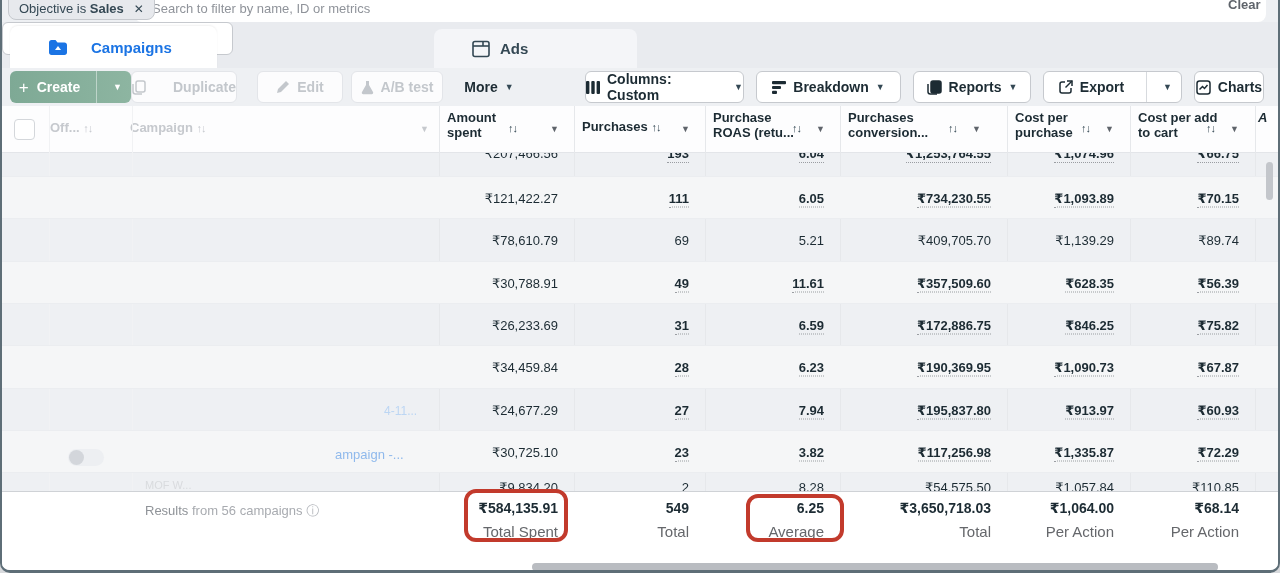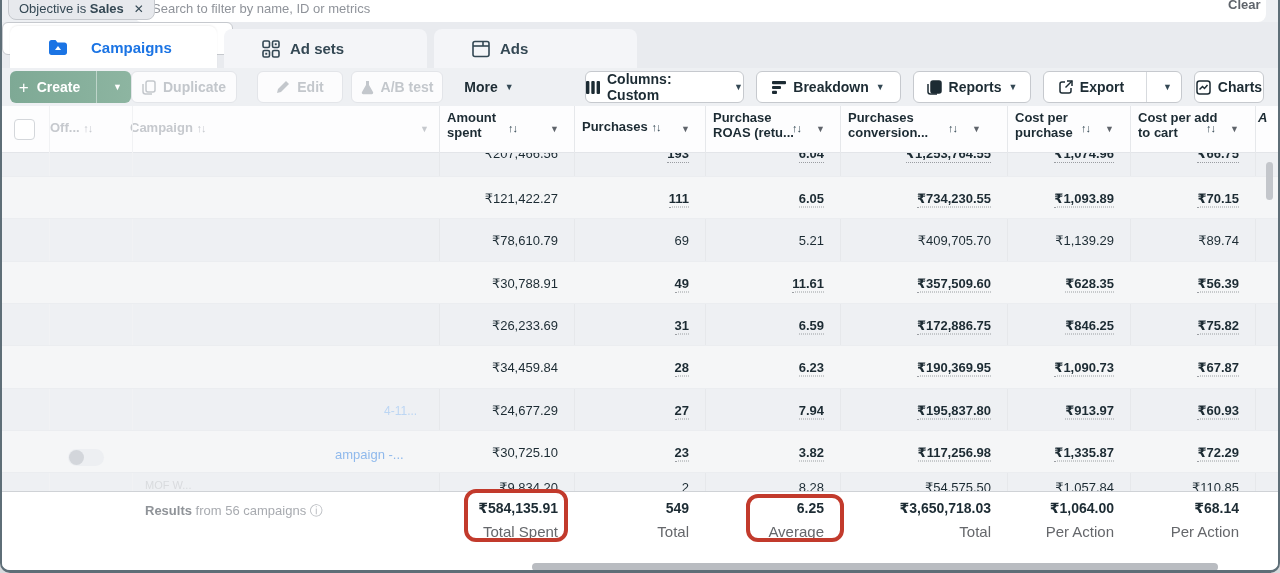--- a/index.html
+++ b/index.html
@@ -57,21 +57,21 @@
   .cell{ position:absolute; top:50%; transform:translateY(-50%); font-size:13px; color:#1c2b33;}
   .u .cell:not(.c0) span{ border-bottom:1px dotted #9a9da2; padding-bottom:1px;font-weight:bold;}
   .clip{ overflow:hidden; }
   .clip .cell{ top:auto; transform:none; }
   .c0{ right:724px;} .c1{ right:593px;} .c2{ right:458px;} .c3{ right:291px;} .c4{ right:168px;} .c5{ right:43px;}
 
   .totals{ left:0; top:491px; width:1280px; height:65px; background:#fff; border-top:1px solid #cfd2d6;}
   .tval{ position:absolute; top:8px; font-size:14px; font-weight:700; color:#1c2b33;}
   .tlab{ position:absolute; top:31px; font-size:15px; color:#65676b;}
   .results{ position:absolute; left:143px; top:10px; font-size:13px; color:#a8abb0;}
-  .results b{ color:#8f9398; font-weight:700;}
+  .results b{ color:#8f9398; font-weight:400;}
   .info{ color:#b5b8bd; font-size:13px;}
 
   .redbox{ position:absolute; border:4px solid #c23a2c; border-radius:12px; z-index:40; background:transparent;}
   .vthumb{ left:1264px; top:162px; width:7px; height:38px; background:#c3c6cb; border-radius:4px;}
   .hthumb{ left:530px; top:563px; width:686px; height:8px; background:#b9bcc1; border-radius:4px;}
   .bottomstrip{ left:0; top:556px; width:1280px; height:17px; background:#fff;}
 
   .faint-toggle{ left:66px; top:449px; width:36px; height:17px; background:#edeff2; border-radius:9px;}
   .faint-knob{ position:absolute; left:1px; top:1px; width:15px; height:15px; background:#d3d6db; border-radius:50%;}
   .frag-blue{ color:#8fb9ec; font-size:13px;}
@@ -95,33 +95,20 @@
   <div class="abs tabsrow">
     <div class="tab tab-active">
       <span>
         <svg width="20" height="17" viewBox="0 0 20 17">
             <path d="M1 3.5C1 2.1 2.1 1 3.5 1h4l2 2.5h7C17.9 3.5 19 4.6 19 6v7.5c0 1.4-1.1 2.5-2.5 2.5h-13C2.1 16 1 14.9 1 13.5z" fill="#1b74e4"></path>
             <path d="M10 7l3 4H7z" fill="#fff"></path>
           </svg>
       </span>
       <span class="tlabel">Campaigns</span>
     </div>
-    <div class="tab tab-idle" style="left:222px;width:203px;">
-      <span>
-        <svg width="18" height="18" viewBox="0 0 18 18" fill="none" stroke="#344854" stroke-width="1.6">
-            <rect x="1" y="1" width="6.5" height="6.5" rx="1.5"></rect>
-            <rect x="10.5" y="1" width="6.5" height="6.5" rx="1.5"></rect>
-            <rect x="1" y="10.5" width="6.5" height="6.5" rx="1.5"></rect>
-            <rect x="10.5" y="10.5" width="6.5" height="6.5" rx="1.5"></rect>
-            <rect x="12.8" y="3.3" width="1.9" height="1.9" fill="#344854" stroke="none"></rect>
-            <rect x="3.3" y="12.8" width="1.9" height="1.9" fill="#344854" stroke="none"></rect>
-          </svg>
-      </span>
-      <span class="tlabel">Ad sets</span>
-    </div>
     <div class="tab tab-idle" style="left:432px;width:203px;">
       <span>
         <svg width="18" height="18" viewBox="0 0 18 18" fill="none" stroke="#344854" stroke-width="1.6">
             <rect x="1" y="1.5" width="16" height="15" rx="2"></rect>
             <line x1="1" y1="6" x2="17" y2="6"></line>
             <line x1="11" y1="1.5" x2="11" y2="6"></line>
           </svg>
       </span>
       <span class="tlabel">Ads</span>
     </div>
@@ -142,21 +129,21 @@
 
   <div class="abs toolbar">
     <div class="btn create">
       <span class="main">
           <span class="plus">+</span>
           <span>Create</span>
         </span>
       <span class="sep"></span>
       <span class="arr">▼</span>
     </div>
-    <div class="btn btn-disabled" style="left:129px;width:106px;">
+    <div class="btn btn-disabled" style="left:129px;width:106px;justify-content:space-between;">
       <span>
           <svg width="14" height="15" viewBox="0 0 14 15" fill="none" stroke="#c3c7cc" stroke-width="1.5">
             <rect x="4" y="1" width="9" height="11" rx="2"></rect>
             <path d="M10 14H3.5C2.1 14 1 12.9 1 11.5V4"></path>
           </svg>
         </span>
       <span>Duplicate</span>
     </div>
     <div class="btn btn-disabled" style="left:255px;width:86px;">
       <span>

